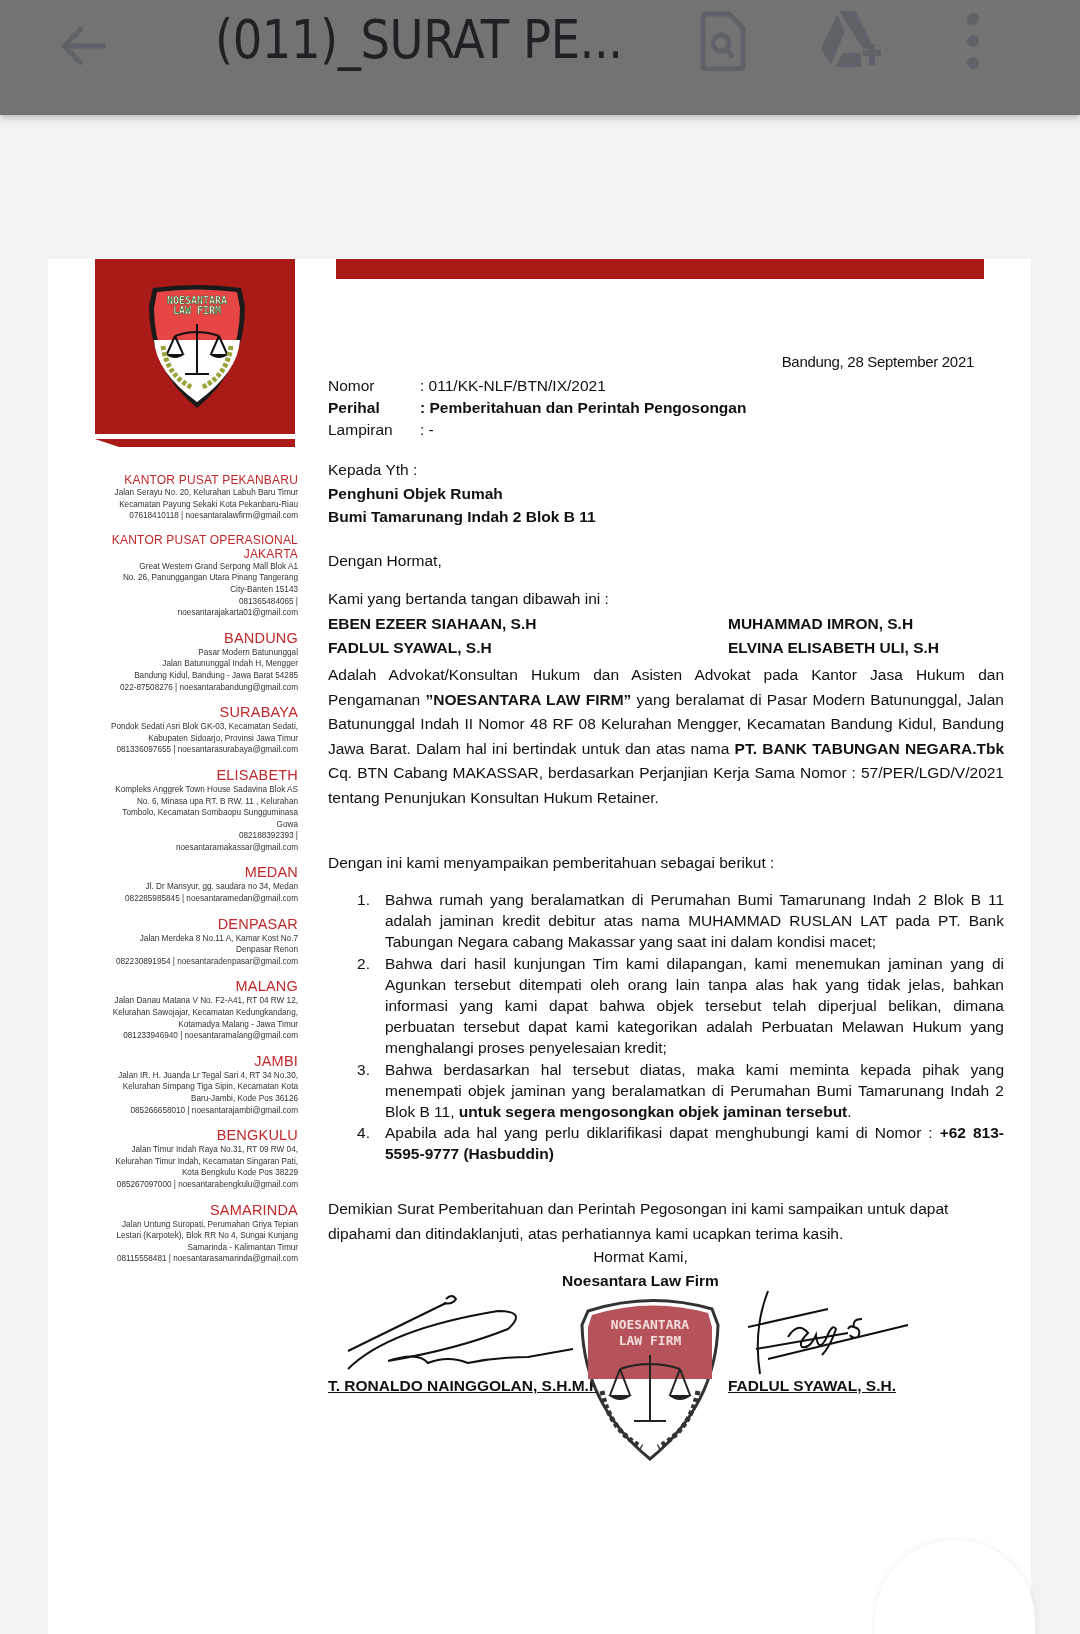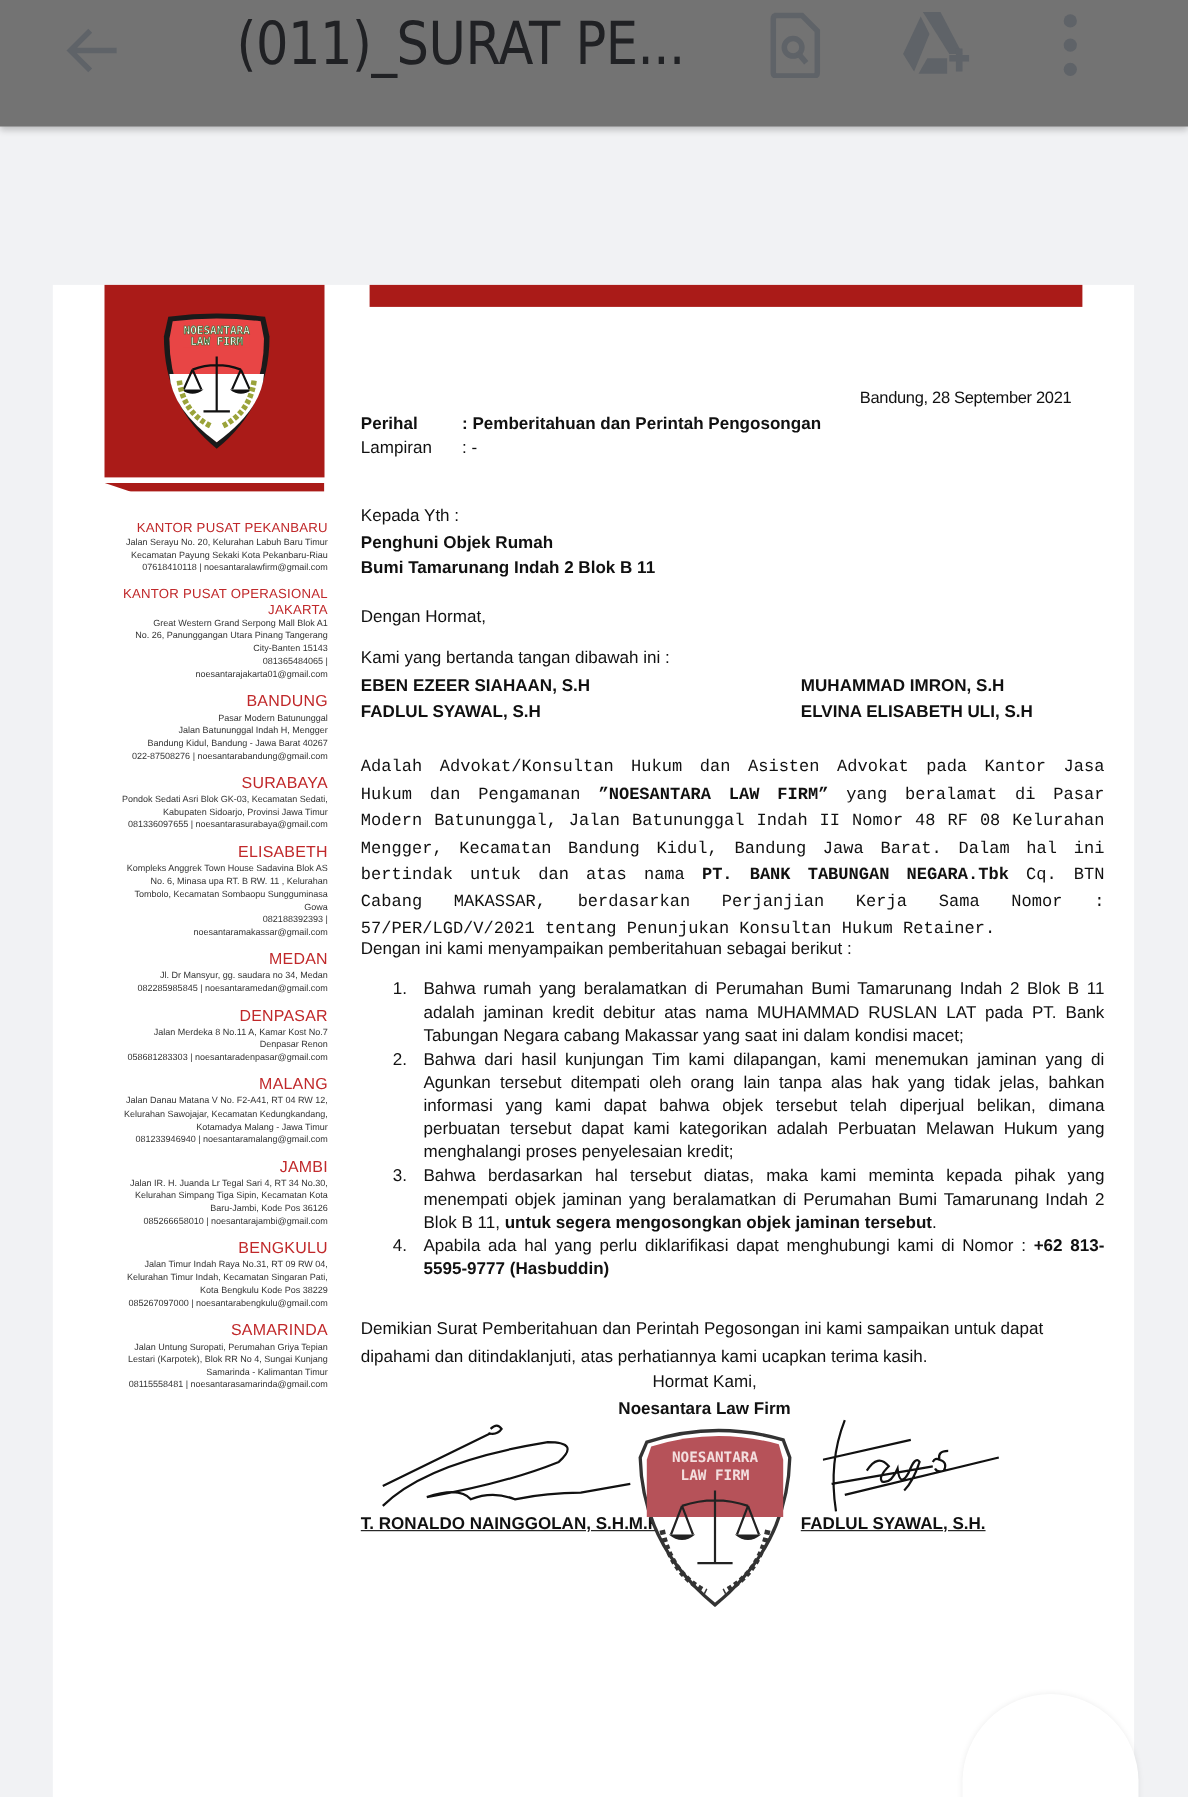--- a/index.html
+++ b/index.html
@@ -21,21 +21,21 @@
   .letter { position:absolute; left:280px; top:0; width:676px; color:#111; font-family:"Liberation Sans", sans-serif; font-size:15.5px; }
   .date { position:absolute; right:30px; top:94px; font-size:15px; letter-spacing:-0.3px; }
   .meta { position:absolute; left:0; top:116px; line-height:22px; }
   .meta .row { display:flex; }
   .meta .k { width:92px; }
   .bold { font-weight:bold; }
   .to { position:absolute; left:0; top:199px; line-height:23.5px; }
   .greet { position:absolute; left:0; top:293px; }
   .sign-intro { position:absolute; left:0; top:328px; line-height:24.5px; width:676px; }
   .names { display:grid; grid-template-columns:400px 276px; }
-  .body-p { position:absolute; left:0; top:426px; width:676px; line-height:24.5px; text-align:justify;font-family:Liberation Mono, monospace; }
+  .body-p { position:absolute; left:0; top:404px; width:676px; line-height:24.5px; text-align:justify; }
   .intro2 { position:absolute; left:0; top:595px; }
   .list { position:absolute; left:0; top:630px; width:676px; line-height:21.2px; }
   .li { display:flex; text-align:justify; }
   .li .num { width:57px; text-align:right; padding-right:15px; box-sizing:border-box; flex:none; }
   .li .txt { flex:1; }
   .closing { position:absolute; left:0; top:937px; width:676px; line-height:25px; }
   .hormat { position:absolute; left:0; top:986px; width:625px; text-align:center; line-height:24px; }
   .signblock { position:absolute; left:0; top:1030px; width:676px; height:180px; }
   .sig-name { position:absolute; top:88px; font-weight:bold; text-decoration:underline; font-size:15.5px; white-space:nowrap; }
   .fab-ghost { position:absolute; left:875px; top:1540px; width:160px; height:140px; border-radius:80px 80px 0 0; background:#fff; box-shadow:0 0 6px rgba(0,0,0,0.08); }
@@ -103,21 +103,21 @@
         <div class="oline">Great Western Grand Serpong Mall Blok A1</div>
         <div class="oline">No. 26, Panunggangan Utara Pinang Tangerang</div>
         <div class="oline">City-Banten 15143</div>
         <div class="oline">081365484065 |</div>
         <div class="oline">noesantarajakarta01@gmail.com</div>
       </div>
       <div class="office">
         <div class="oname big">BANDUNG</div>
         <div class="oline">Pasar Modern Batununggal</div>
         <div class="oline">Jalan Batununggal Indah H, Mengger</div>
-        <div class="oline">Bandung Kidul, Bandung - Jawa Barat 40267</div>
+        <div class="oline">Bandung Kidul, Bandung - Jawa Barat 54285</div>
         <div class="oline">022-87508276 | noesantarabandung@gmail.com</div>
       </div>
       <div class="office">
         <div class="oname big">SURABAYA</div>
         <div class="oline">Pondok Sedati Asri Blok GK-03, Kecamatan Sedati,</div>
         <div class="oline">Kabupaten Sidoarjo, Provinsi Jawa Timur</div>
         <div class="oline">081336097655 | noesantarasurabaya@gmail.com</div>
       </div>
       <div class="office">
         <div class="oname big">ELISABETH</div>
@@ -130,21 +130,21 @@
       </div>
       <div class="office">
         <div class="oname big">MEDAN</div>
         <div class="oline">Jl. Dr Mansyur, gg. saudara no 34, Medan</div>
         <div class="oline">082285985845 | noesantaramedan@gmail.com</div>
       </div>
       <div class="office">
         <div class="oname big">DENPASAR</div>
         <div class="oline">Jalan Merdeka 8 No.11 A,  Kamar Kost No.7</div>
         <div class="oline">Denpasar Renon</div>
-        <div class="oline">058681283303 | noesantaradenpasar@gmail.com</div>
+        <div class="oline">082230891954 | noesantaradenpasar@gmail.com</div>
       </div>
       <div class="office">
         <div class="oname big">MALANG</div>
         <div class="oline">Jalan Danau Matana V No. F2-A41, RT 04 RW 12,</div>
         <div class="oline">Kelurahan Sawojajar, Kecamatan Kedungkandang,</div>
         <div class="oline">Kotamadya Malang - Jawa Timur</div>
         <div class="oline">081233946940 | noesantaramalang@gmail.com</div>
       </div>
       <div class="office">
         <div class="oname big">JAMBI</div>
@@ -166,20 +166,24 @@
         <div class="oline">Lestari (Karpotek), Blok RR No 4, Sungai Kunjang</div>
         <div class="oline">Samarinda - Kalimantan Timur</div>
         <div class="oline">08115558481 | noesantarasamarinda@gmail.com</div>
       </div>
     </div>
 
   <div class="letter">
     <div class="date">Bandung, 28 September 2021</div>
 
     <div class="meta">
+      <div class="row">
+        <span class="k">Nomor</span>
+        <span>: 011/KK-NLF/BTN/IX/2021</span>
+      </div>
       <div class="row bold">
         <span class="k">Perihal</span>
         <span>: Pemberitahuan dan Perintah Pengosongan</span>
       </div>
       <div class="row">
         <span class="k">Lampiran</span>
         <span>: -</span>
       </div>
     </div>
 

